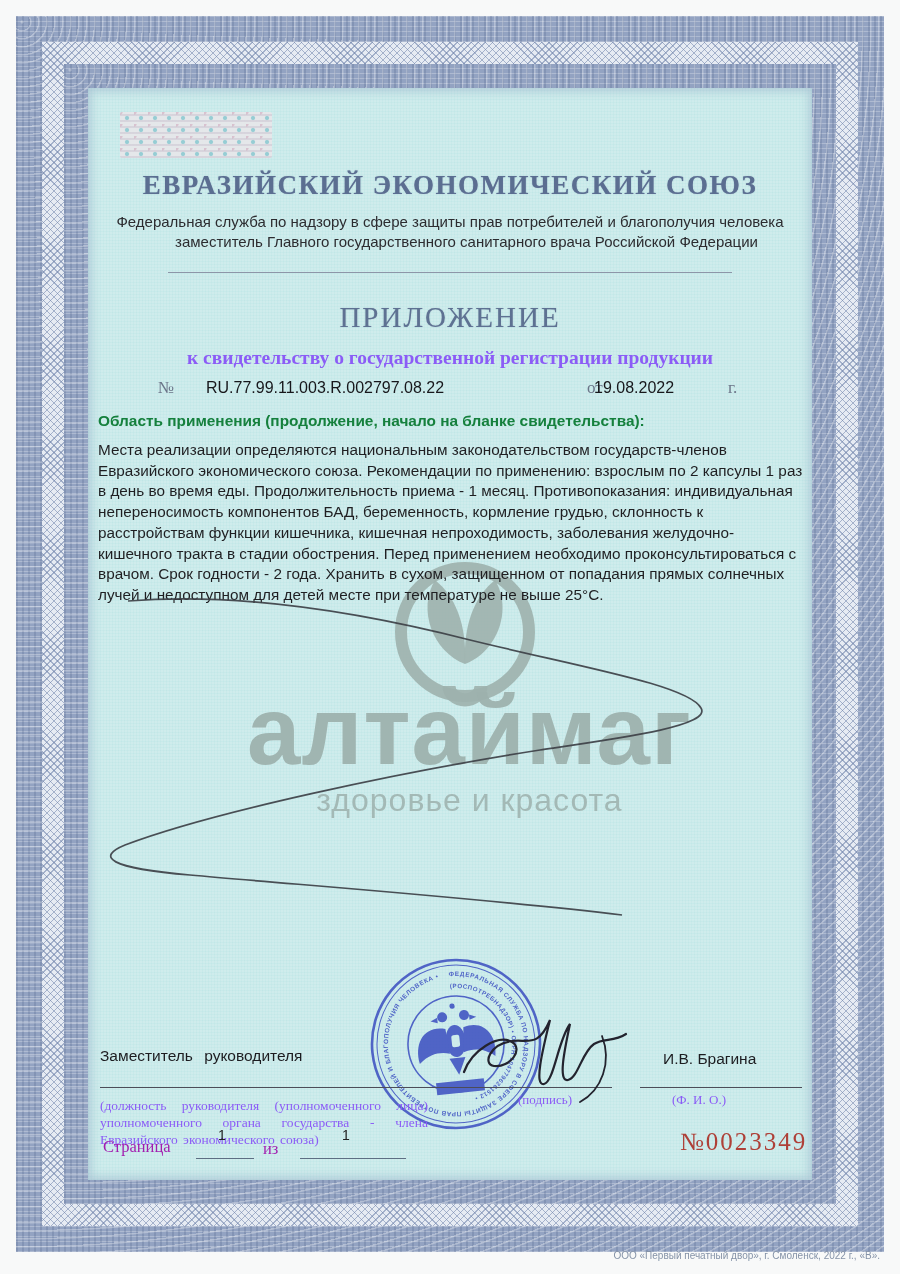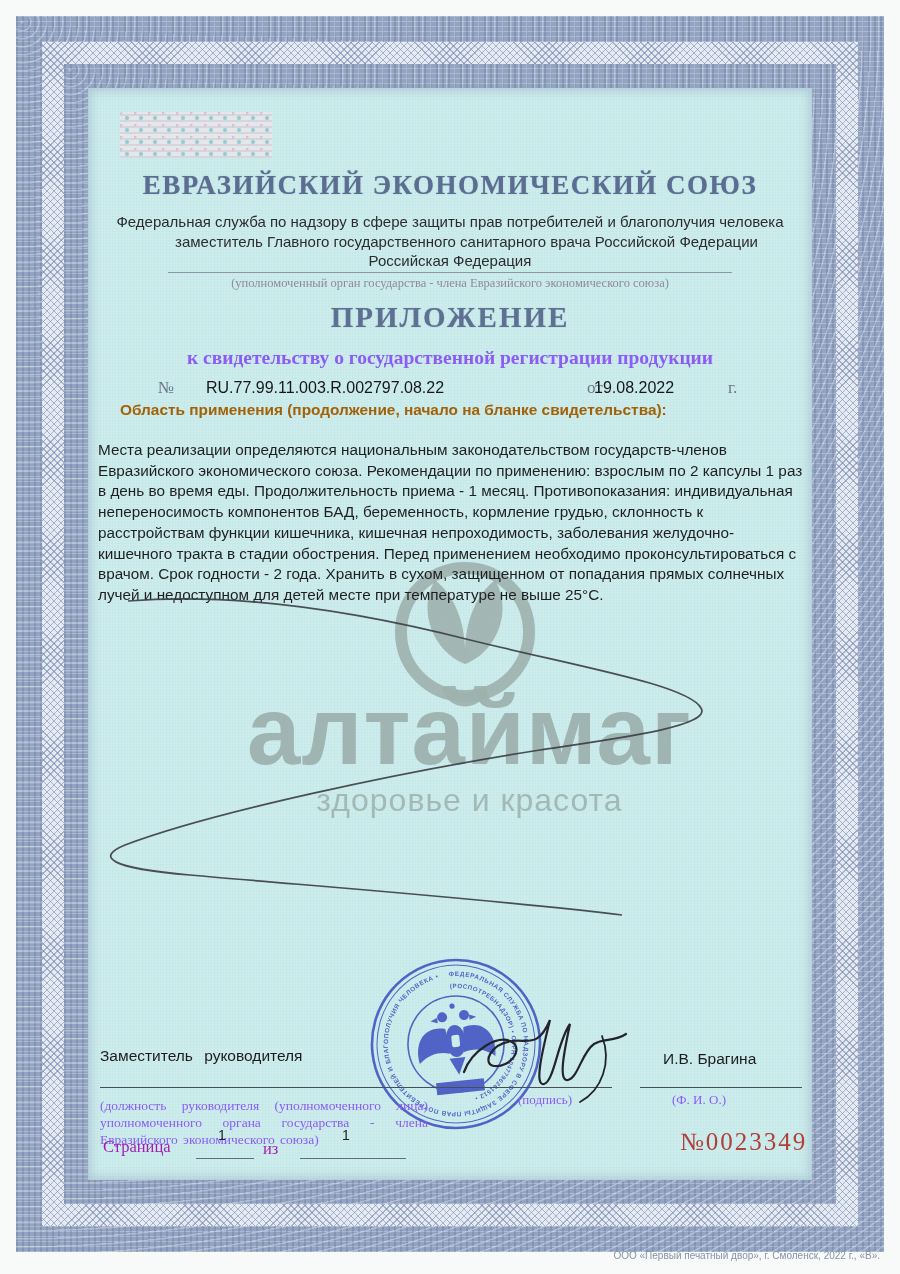--- a/index.html
+++ b/index.html
@@ -50,28 +50,28 @@
     opacity:.85; z-index:2;
   }
 
   .union-title { top:170px; font-size:27px; font-weight:bold; letter-spacing:1.5px;
     color:#5b6e91; text-shadow:0 0 1px rgba(90,110,145,.55); z-index:2; }
   .hline { font-size:15px; color:#2c2c30; z-index:2; }
   .h1 { top:213px; } .h2 { top:233px;padding-left:33px; } .h3 { top:252px; }
   .rule-header { left:168px; right:168px; top:272px; height:1px; background:#8d96a8; z-index:2; }
   .header-note { top:276px; font-size:12.5px; color:#8e8a9a; z-index:2; }
 
-  .doc-title { top:301px; font-size:29px; font-weight:bold; letter-spacing:2px;
+  .doc-title { top:301px; font-size:29px; font-weight:normal; letter-spacing:2px;
     color:#5e7192; text-shadow:0 0 1px rgba(94,113,146,.5); z-index:2; }
   .doc-subtitle { top:347px; font-size:19.5px; font-weight:bold; color:#8b5cf6; z-index:2; }
 
   .reg-label { font-size:17px; color:#6b7488; z-index:2; }
   .reg-value { font-size:16px; color:#17171b; z-index:2; }
 
-  .body-heading { left:98px; top:401px; width:710px; font-size:15.4px; font-weight:bold; color:#a16207; z-index:3;margin-left:22px; }
+  .body-heading { left:98px; top:412px; width:710px; font-size:15.4px; font-weight:bold; color:#15803d; z-index:3; }
   .body-text { left:98px; top:440px; width:708px; font-size:15.3px; line-height:20.7px; color:#1f1f22; z-index:3; }
 
   .wm { color:#9db1ad; z-index:1;margin-left:39px; }
   .wm-brand { top:676px; font-size:96px; font-weight:bold; letter-spacing:1px; opacity:.92; }
   .wm-tagline { top:782px; font-size:32px; letter-spacing:1px; opacity:.85; }
 
   .sig-name { font-size:15.5px; color:#1c1c20; z-index:4; }
   .sig-line { height:1px; background:#4c4c58; z-index:4; }
   .red-note { font-family:Liberation Serif, serif; color:#8b5cf6; z-index:4; }
   .serial { left:680px; top:1128px; font-size:25px; letter-spacing:2px; color:#ae4038; z-index:4; }
@@ -93,23 +93,21 @@
   <div class="band-guilloche band1 abs"></div>
   <div class="band2"></div>
   <div class="band-guilloche band3 abs"></div>
   <div class="content"></div>
 
   <div class="abs holo"></div>
 
   <div class="abs ctr serif union-title">ЕВРАЗИЙСКИЙ ЭКОНОМИЧЕСКИЙ СОЮЗ</div>
   <div class="abs ctr hline h1">Федеральная служба по надзору в сфере защиты прав потребителей и благополучия человека</div>
   <div class="abs ctr hline h2">заместитель Главного государственного санитарного врача Российской Федерации</div>
-  <div class="abs ctr hline h3">Российская Федерация</div>
   <div class="abs rule-header"></div>
-  <div class="abs ctr serif header-note">(уполномоченный орган государства - члена Евразийского экономического союза)</div>
 
   <div class="abs ctr serif doc-title">ПРИЛОЖЕНИЕ</div>
   <div class="abs ctr serif doc-subtitle">к свидетельству о государственной регистрации продукции</div>
 
   <div class="abs serif reg-label" style="left:158px; top:378px;">№</div>
   <div class="abs reg-value" style="left:206px; top:379px;">RU.77.99.11.003.R.002797.08.22</div>
   <div class="abs serif reg-label" style="left:553px; top:378px;margin-left:34px;">от</div>
   <div class="abs reg-value" style="left:594px; top:379px;">19.08.2022</div>
   <div class="abs serif reg-label" style="left:728px; top:378px;">г.</div>
 

